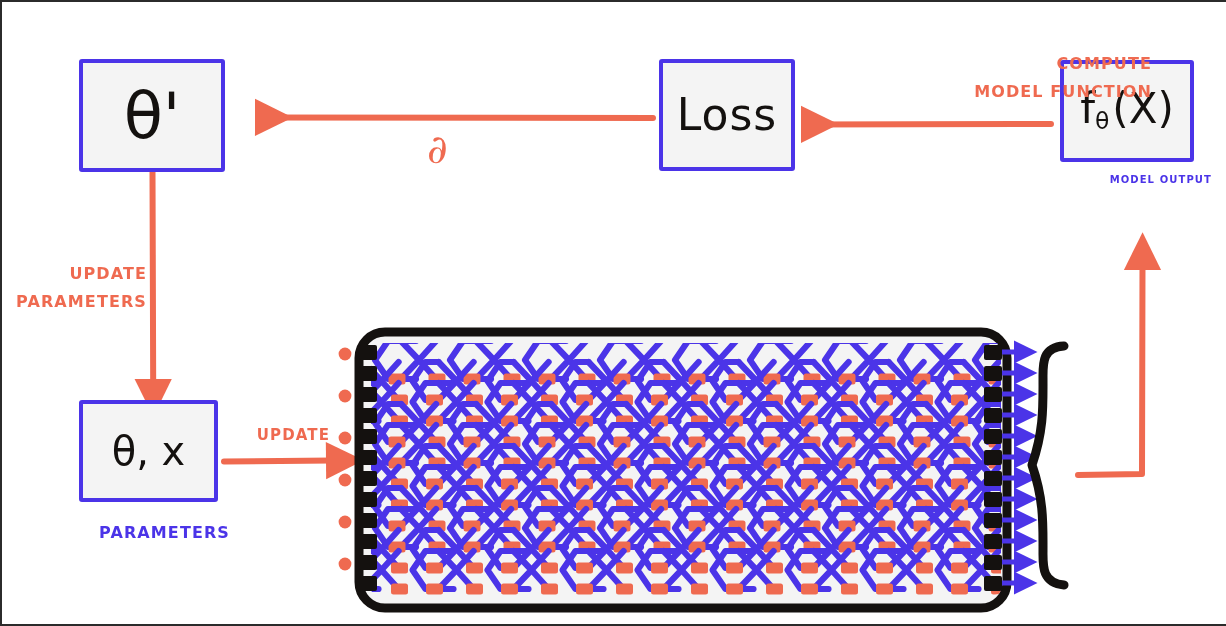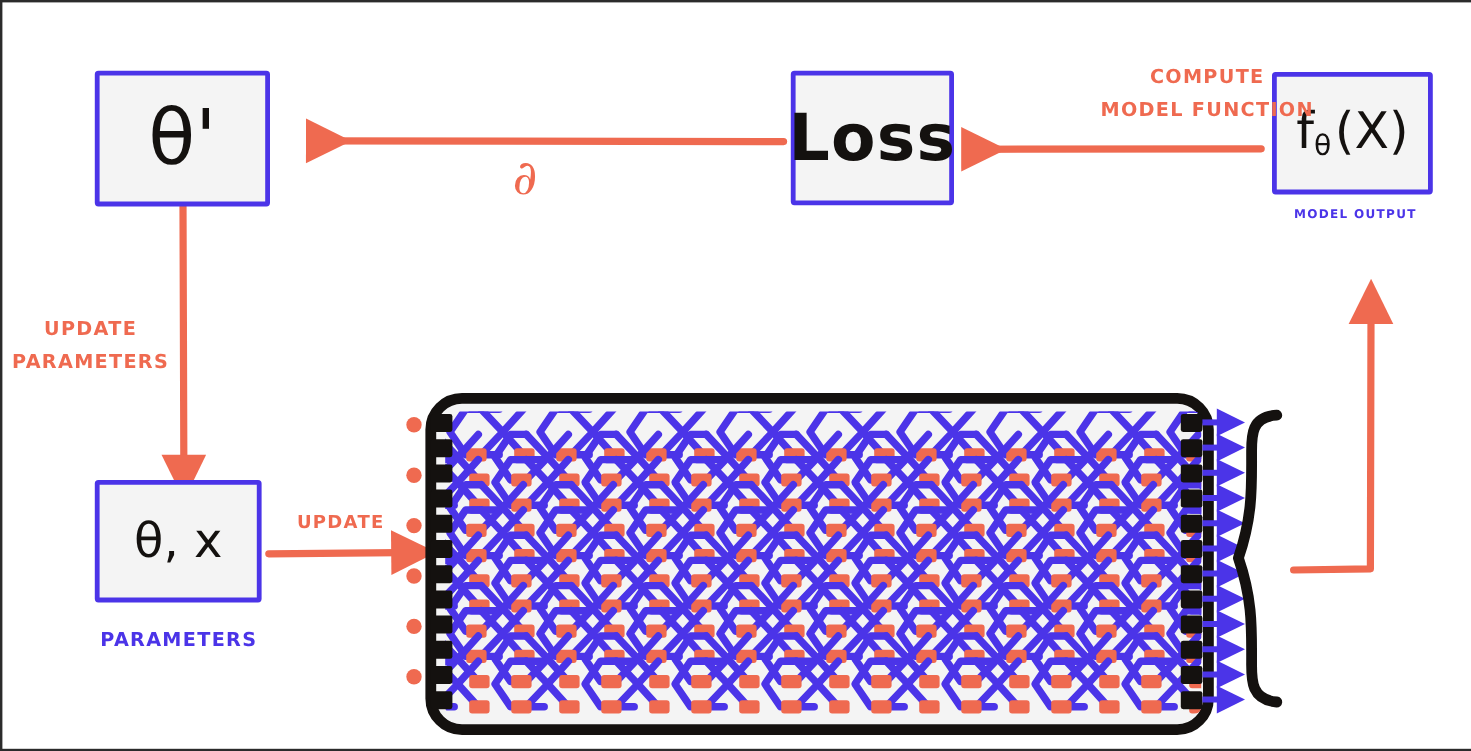--- a/index.html
+++ b/index.html
@@ -37,21 +37,21 @@
   }
   .box-label {
     color: #14110f;
     font-family: "DejaVu Sans", sans-serif;
     font-weight: 400;
     line-height: 1;
     white-space: nowrap;
   }
   .cap {
     position: absolute;
-    text-align: center;
+    text-align: right;
     line-height: 1.28;
     letter-spacing: 1.1px;
     font-weight: 700;
     font-family: "DejaVu Sans", sans-serif;
     white-space: pre;
   }
   .cap-orange { color: #ef6a50; }
   .cap-blue   { color: #4b34e8; }
   .partial {
     position: absolute;
@@ -832,21 +832,21 @@
                C1042,498 1041,522 1041,550
                C1041,564 1040,581 1062,583" fill="none" stroke="#14110f" stroke-width="9" stroke-linecap="round" stroke-linejoin="round"></path>
     </g>
   </svg>
 
   <div class="box" style="left:77px; top:57px; width:146px; height:113px;">
     <span class="box-label" style="font-size:64px;">θ'</span>
   </div>
 
   <div class="box" style="left:657px; top:57px; width:136px; height:112px;">
-    <span class="box-label" style="font-size:54px; font-weight:700; letter-spacing:1px;">Loss</span>
+    <span class="box-label" style="font-size:44px; font-weight:400; letter-spacing:1px;">Loss</span>
   </div>
 
   <div class="box" style="left:1058px; top:58px; width:134px; height:102px;">
     <span class="box-label" style="font-size:42px;text-align:right;">
       <span>f</span><span class="sub">θ</span><span style="margin-left:3px;">(X)</span>
     </span>
   </div>
 
   <div class="box" style="left:77px; top:398px; width:139px; height:102px;">
     <span class="box-label" style="font-size:40px;">θ, x</span>

